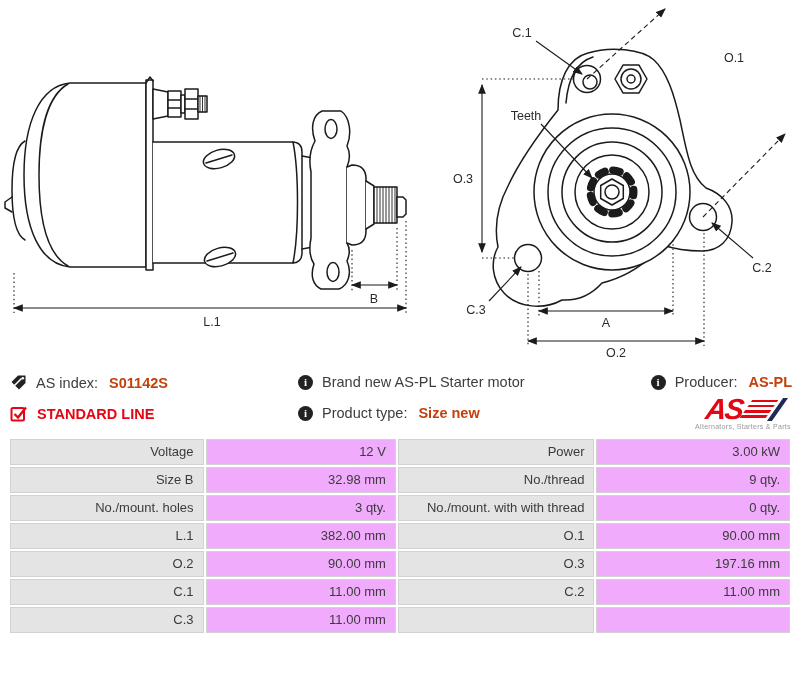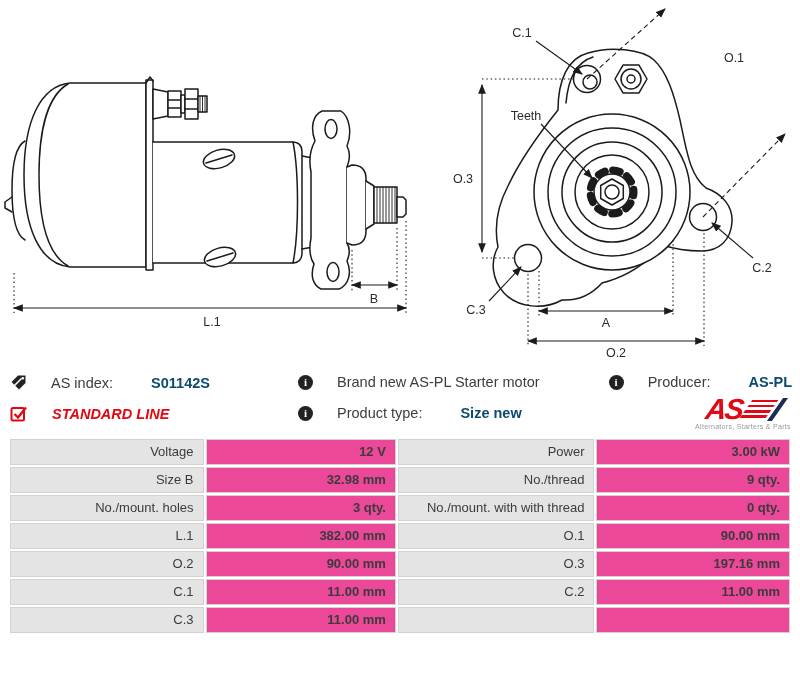--- a/index.html
+++ b/index.html
@@ -5,28 +5,28 @@
   html,body { margin:0; padding:0; }
   body {
     width:800px; height:692px; position:relative; overflow:hidden;
     background:#ffffff; font-family:"Liberation Sans", sans-serif; color:#3a3a3a;
   }
   svg.drawing { position:absolute; display:block; }
   #side-view { left:0; top:0; }
   #front-view { left:440px; top:0; }
   svg.drawing text { font-family:"Liberation Sans", sans-serif; font-size:12.5px; fill:#2b2b2b; }
 
-  .info-item { position:absolute; display:flex; align-items:center; gap:24px; font-size:14.5px; color:#3d3d3d; white-space:nowrap; }
-  .info-item .b { font-weight:bold; color:#0c4a6e; margin-left:14px; }
+  .info-item { position:absolute; display:flex; align-items:center; gap:9px; font-size:14.5px; color:#3d3d3d; white-space:nowrap; }
+  .info-item .b { font-weight:bold; color:#c2410c; margin-left:2px; }
   #as-index { left:10px; top:374px; }
   #std-line { left:10px; top:405px; }
   #desc     { left:298px; top:374px; }
   #ptype    { left:298px; top:405px; }
   #producer { right:8px; top:374px; }
-  .red-text { color:#e30613; font-weight:bold;font-style:italic; }
+  .red-text { color:#e30613; font-weight:bold; }
 
   .info-icon {
     width:15px; height:15px; border-radius:50%; background:#222; color:#fff;
     display:flex; align-items:center; justify-content:center; flex:none;
     font-family:"Liberation Serif", serif; font-size:11px; font-weight:bold; line-height:15px;
   }
   .glyph-icon svg { display:block; }
 
   .aspl-logo { position:absolute; right:8px; top:396px; width:98px; }
   .logo-row { display:flex; align-items:center; justify-content:center; height:26px; }
@@ -38,21 +38,21 @@
 
   table.spec {
     position:absolute; left:8px; top:437px; width:784px;
     border-collapse:separate; border-spacing:2px; table-layout:fixed; font-size:13px;
   }
   table.spec td {
     border:1px solid #d2d2d2; text-align:right; vertical-align:top;
     padding:3px 9px 4px 4px; line-height:17px; color:#3b3b3b; overflow:hidden;
   }
   td.lbl { background:#e4e4e4; border-color:#cfcfcf; }
-  td.val { background:#ec4899;font-weight:bold; }
+  td.val { background:#f0abfc; }
 </style>
 </head>
 <body>
 
 <svg id="side-view" class="drawing" width="440" height="340" viewBox="0 0 440 340">
   <defs>
     <marker id="arrL" markerWidth="9" markerHeight="8" refX="8" refY="3.5" orient="auto-start-reverse">
       <path d="M0,0 L9,3.5 L0,7 Z" fill="#1b1b1b"></path>
     </marker>
   </defs>

